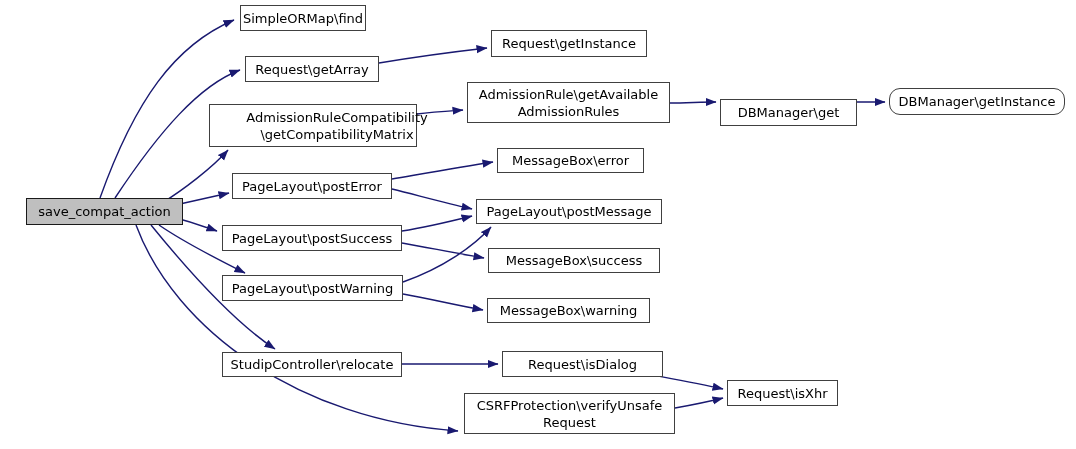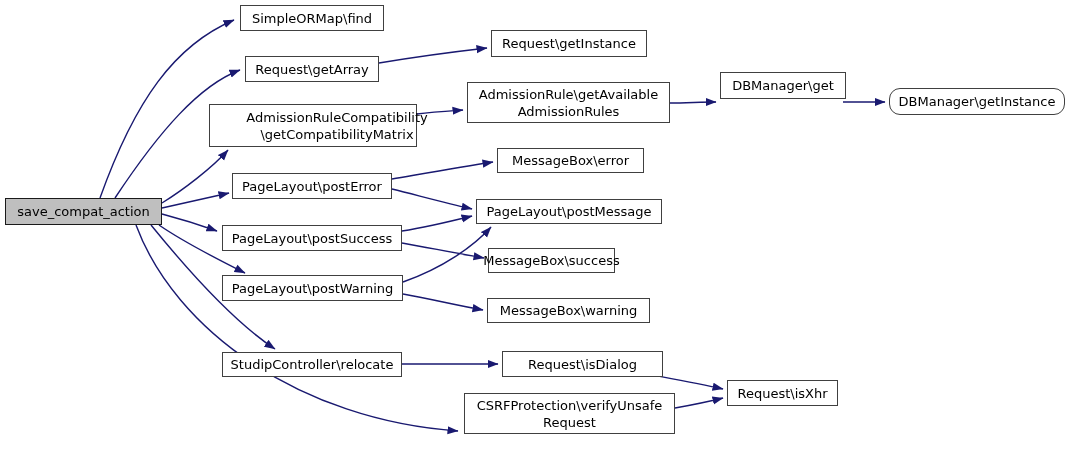--- a/index.html
+++ b/index.html
@@ -39,20 +39,21 @@
     justify-content: center;
     font-size: 13px;
     line-height: 17px;
     white-space: nowrap;
     text-align: center;
     cursor: default;
   }
   .node.root {
     background: var(--root-fill, #bfbfbf);
     border-color: #1a1a1a;
+    margin-left: 21px;
   }
   .node-line {
     padding: 0 4px;
   }
 </style>
 </head>
 <body>
 
 <div id="graph-canvas">
   <svg id="edge-layer" width="1076" height="449" viewBox="0 0 1076 449" xmlns="http://www.w3.org/2000/svg">
@@ -79,56 +80,56 @@
       <path d="M402,243 C430,248 455,253 484,258" class="edge" marker-end="url(#arrow)"></path>
       <path d="M403,282 C443,268 474,246 491,227" class="edge" marker-end="url(#arrow)"></path>
       <path d="M403,294 C431,299 455,305 483,310" class="edge" marker-end="url(#arrow)"></path>
       <path d="M402,364 C434,364 466,364 498,364" class="edge" marker-end="url(#arrow)"></path>
       <path d="M637,372 C668,378 696,383 723,389" class="edge" marker-end="url(#arrow)"></path>
       <path d="M675,408 C692,405 707,402 723,398" class="edge" marker-end="url(#arrow)"></path>
     </svg>
 <div class="node root" style="left: 5px; top: 198px; width: 157px; height: 27px;">
       <div class="node-line">save_compat_action</div>
     </div>
-    <div class="node" style="left: 240px; top: 5px; width: 144px; height: 26px;">
+    <div class="node" style="left: 240px; top: 5px; width: 126px; height: 26px;">
       <div class="node-line">SimpleORMap\find</div>
     </div>
     <div class="node" style="left: 245px; top: 56px; width: 134px; height: 26px;">
       <div class="node-line">Request\getArray</div>
     </div>
     <div class="node" style="left: 491px; top: 30px; width: 156px; height: 27px;">
       <div class="node-line">Request\getInstance</div>
     </div>
     <div class="node" style="left: 209px; top: 104px; width: 208px; height: 43px; padding-left: 48px;">
       <div class="node-line">AdmissionRuleCompatibility</div>
       <div class="node-line">\getCompatibilityMatrix</div>
     </div>
     <div class="node" style="left: 467px; top: 82px; width: 203px; height: 41px;">
       <div class="node-line">AdmissionRule\getAvailable</div>
       <div class="node-line">AdmissionRules</div>
     </div>
-    <div class="node" style="left: 720px; top: 72px; width: 126px; height: 27px;">
+    <div class="node" style="left: 720px; top: 99px; width: 137px; height: 27px;">
       <div class="node-line">DBManager\get</div>
     </div>
     <div class="node" style="left: 889px; top: 88px; width: 176px; height: 27px; border-radius: 11px;">
       <div class="node-line">DBManager\getInstance</div>
     </div>
     <div class="node" style="left: 232px; top: 173px; width: 160px; height: 26px;">
       <div class="node-line">PageLayout\postError</div>
     </div>
     <div class="node" style="left: 497px; top: 148px; width: 147px; height: 25px;">
       <div class="node-line">MessageBox\error</div>
     </div>
     <div class="node" style="left: 476px; top: 199px; width: 186px; height: 25px;">
       <div class="node-line">PageLayout\postMessage</div>
     </div>
     <div class="node" style="left: 222px; top: 225px; width: 180px; height: 26px;">
       <div class="node-line">PageLayout\postSuccess</div>
     </div>
-    <div class="node" style="left: 488px; top: 248px; width: 127px; height: 25px;">
+    <div class="node" style="left: 488px; top: 248px; width: 172px; height: 25px;">
       <div class="node-line">MessageBox\success</div>
     </div>
     <div class="node" style="left: 222px; top: 275px; width: 181px; height: 26px;">
       <div class="node-line">PageLayout\postWarning</div>
     </div>
     <div class="node" style="left: 487px; top: 298px; width: 163px; height: 25px;">
       <div class="node-line">MessageBox\warning</div>
     </div>
     <div class="node" style="left: 222px; top: 352px; width: 180px; height: 25px;">
       <div class="node-line">StudipController\relocate</div>

